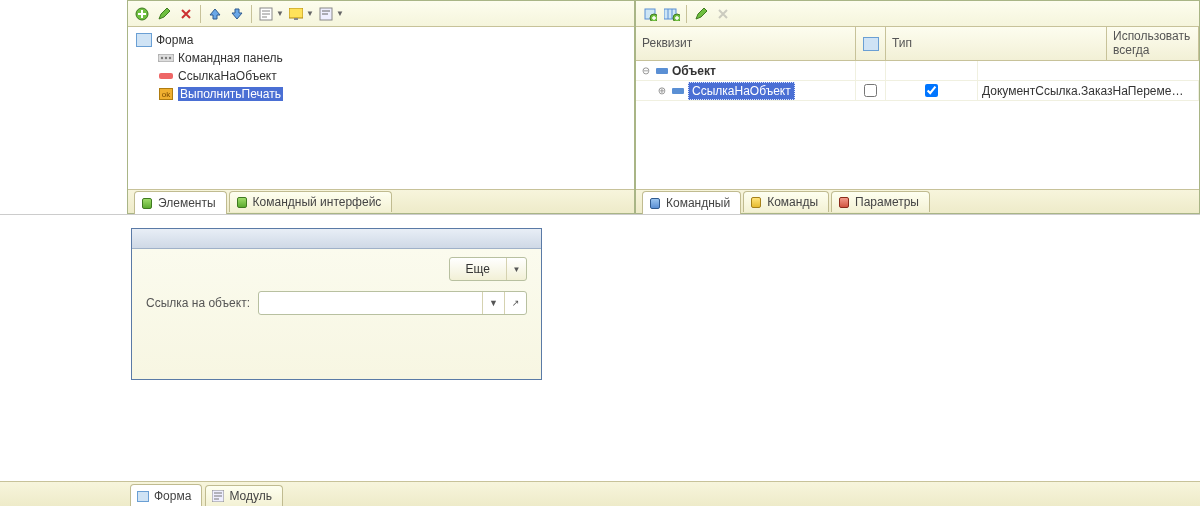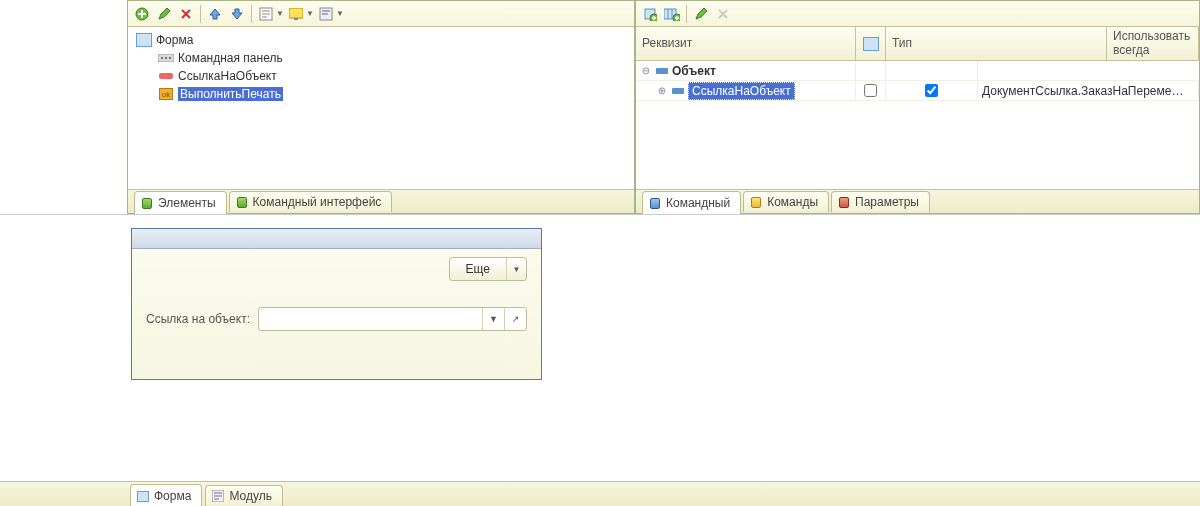--- a/index.html
+++ b/index.html
@@ -59,21 +59,21 @@
 .db-red{background:linear-gradient(#f19a8a,#d15540);border:1px solid #8a2a1a}
 .db-blue{background:linear-gradient(#9ac4ef,#5a8fd4);border:1px solid #2f5a8f}
 
 
 .preview{position:absolute;left:131px;top:228px;width:411px;height:152px;border:1px solid #5a7aa6;background:#fff;box-shadow:0 0 0 1px #d5dce6 inset}
 .preview-titlebar{height:20px;background:linear-gradient(#e8eef6,#cfd9e6);border-bottom:1px solid #9fb1c8}
 .preview-body{background:linear-gradient(#fbfbee,#f7f6e2);height:130px;padding:10px 14px;position:relative}
 .more-btn{position:absolute;right:14px;top:8px;height:24px;border:1px solid #b8c0a0;border-radius:3px;background:linear-gradient(#fff,#f2f0d6);display:flex;align-items:center;cursor:pointer}
 .more-btn .txt{padding:0 16px}
 .more-btn .dd{width:20px;border-left:1px solid #d5d2b0;display:flex;align-items:center;justify-content:center;font-size:8px;color:#555;height:100%}
-.field-row{display:flex;align-items:center;gap:8px;margin-top:48px}
+.field-row{display:flex;align-items:center;gap:8px;margin-top:32px}
 .field-label{color:#555}
 .field-input{flex:1;display:flex;height:24px;border:1px solid #b8c0a0;border-radius:3px;background:#fff}
 .field-input .inp{flex:1;border:none;outline:none;padding:0 6px;font:inherit;background:transparent}
 .field-input .ib{width:22px;border-left:1px solid #d5d2b0;display:flex;align-items:center;justify-content:center;font-size:9px;color:#555;cursor:pointer}
 .exec-btn{margin-top:14px;height:30px;padding:0 14px;background:linear-gradient(#ffe76a,#ffcf20);border:1px solid #b28a10;border-radius:3px;outline:2px solid #4f9de8;cursor:pointer;font:inherit;color:#333;display:inline-flex;align-items:center}
 
 
 .bottom-tabs{position:absolute;left:0;right:0;bottom:0;height:25px;background:linear-gradient(#f7f5dc,#eeebc9);border-top:1px solid #c7c299;display:flex;align-items:flex-end;padding-left:130px;gap:3px}
 
 

